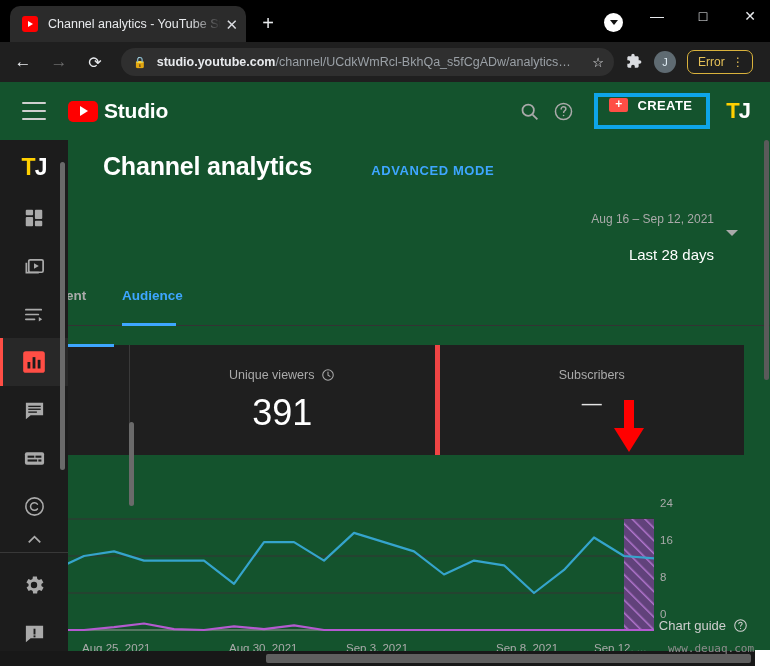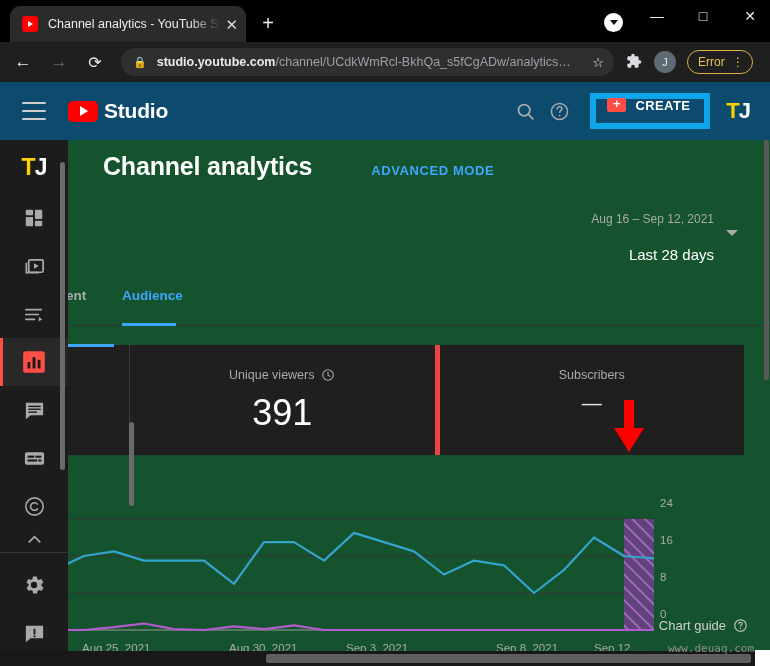--- a/index.html
+++ b/index.html
@@ -73,45 +73,45 @@
   .url { flex: 1 1 auto; margin-left: 10px; font-size: 12.5px; white-space: nowrap; overflow: hidden; color: #9aa0a6; }
   .url .host { color: #e8eaed; font-weight: bold; }
   .star { color: #e8eaed; font-size: 13px; flex: 0 0 auto; }
   .ext { margin-left: 12px; color: #dadce0; font-size: 15px; }
   .avatar-chip {
     margin-left: 12px; width: 22px; height: 22px; border-radius: 50%;
     background: #5f6b72; color: #e3f0f7; font-size: 11px;
     display: flex; align-items: center; justify-content: center;
   }
   .errbtn {
-    margin-left: 11px; height: 24px; border: 1px solid #d9b23c; border-radius: 12px;
+    margin-left: 11px; height: 24px; border: 1px solid #d9b23c; border-radius: 7px;
     color: #e5c158; font-size: 12px; display: flex; align-items: center; padding: 0 8px 0 10px;
   }
   .errbtn .dots { margin-left: 7px; letter-spacing: 0; font-size: 12px; line-height: 9px; }
 
   
   .page { position: absolute; left: 0; top: 82px; width: 770px; height: 584px; background: #0f0f0f; }
 
   .ythead {
     position: absolute; left: 0; top: 0; width: 770px; height: 58px;
-    background: #0c4a6e; display: flex; align-items: center;
+    background: #14532d; display: flex; align-items: center;
   }
   .hamburger { margin-left: 22px; width: 24px; height: 18px; display: flex; flex-direction: column;
                justify-content: space-between; }
   .hamburger i { display: block; height: 2px; background: #cfcfcf; border-radius: 1px; }
   .brand { margin-left: 22px; display: flex; align-items: center; }
   .brand-play { width: 30px; height: 21px; background: #ff0000; border-radius: 5px;
                 display: flex; align-items: center; justify-content: center; }
   .brand-play::after { content: ""; width: 0; height: 0; border-left: 8px solid #fff;
                        border-top: 5px solid transparent; border-bottom: 5px solid transparent; margin-left: 2px; }
   .brand-word { margin-left: 6px; color: #fff; font-size: 21px; font-weight: bold; letter-spacing: -0.2px; }
   .head-spacer { flex: 1 1 auto; }
   .icon-btn { width: 34px; height: 34px; display: flex; align-items: center; justify-content: center; color: #aaa; }
   .create-btn {
-    margin-left: 14px; height: 36px; border: 6px solid #0ea5e9;
+    margin-left: 14px; height: 36px; border: 4px solid #0ea5e9;
     display: flex; align-items: center; padding: 0 14px 12px 11px; color: #fff;
     font-size: 13px; font-weight: bold; letter-spacing: 0.4px;
   }
   .create-cam { width: 19px; height: 14px; background: #ff4e45; border-radius: 2px; position: relative;
                 margin-right: 9px; }
   .create-cam::after { content: "+"; position: absolute; inset: 0; color: #fff; font-size: 12px;
                        line-height: 13px; text-align: center; font-weight: bold; }
   .head-avatar { margin-left: 16px; margin-right: 20px; font-size: 22px; font-weight: bold; letter-spacing: -1px; }
   .head-avatar .t { color: #ffd000; }
   .head-avatar .j { color: #ffffff; }

